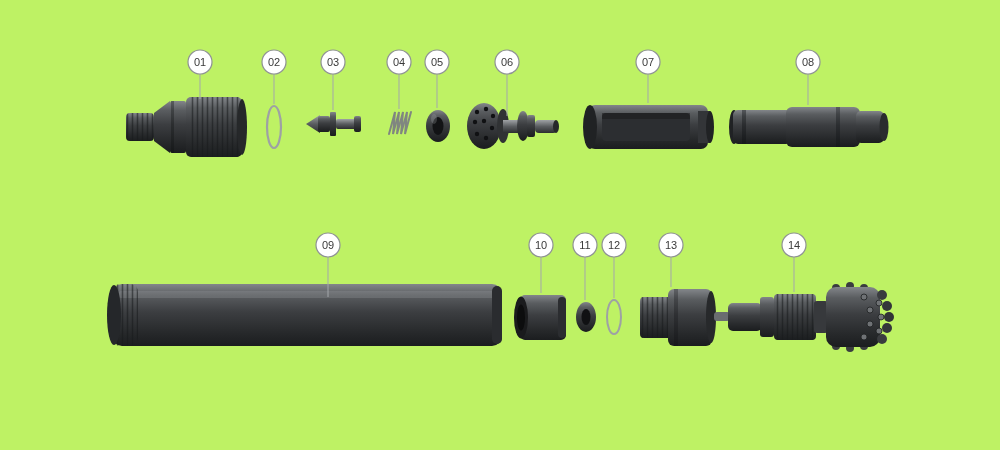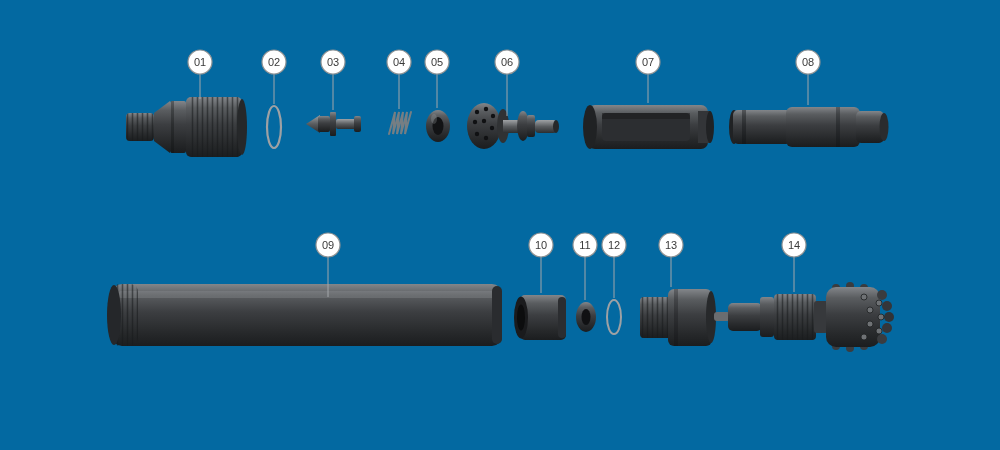--- a/index.html
+++ b/index.html
@@ -1,20 +1,20 @@
 <!DOCTYPE html>
 <html><head>
 <meta charset="utf-8">
 <style>
   html, body { margin: 0; padding: 0; background: #ffffff; }
   .stage {
     position: relative;
     width: 1000px;
     height: 450px;
-    background: #0369a1;
+    background: #bef264;
     overflow: hidden;
     font-family: "Liberation Sans", sans-serif;
   }
   .stage svg { display: block; }
   .leader { stroke: #a3a7aa; stroke-width: 1; fill: none; }
   .badge  { fill: #ffffff; stroke: #8f9294; stroke-width: 1.2; }
   .badge-text {
     font-family: "Liberation Sans", sans-serif;
     font-size: 11px;
     fill: #3a3a3a;

